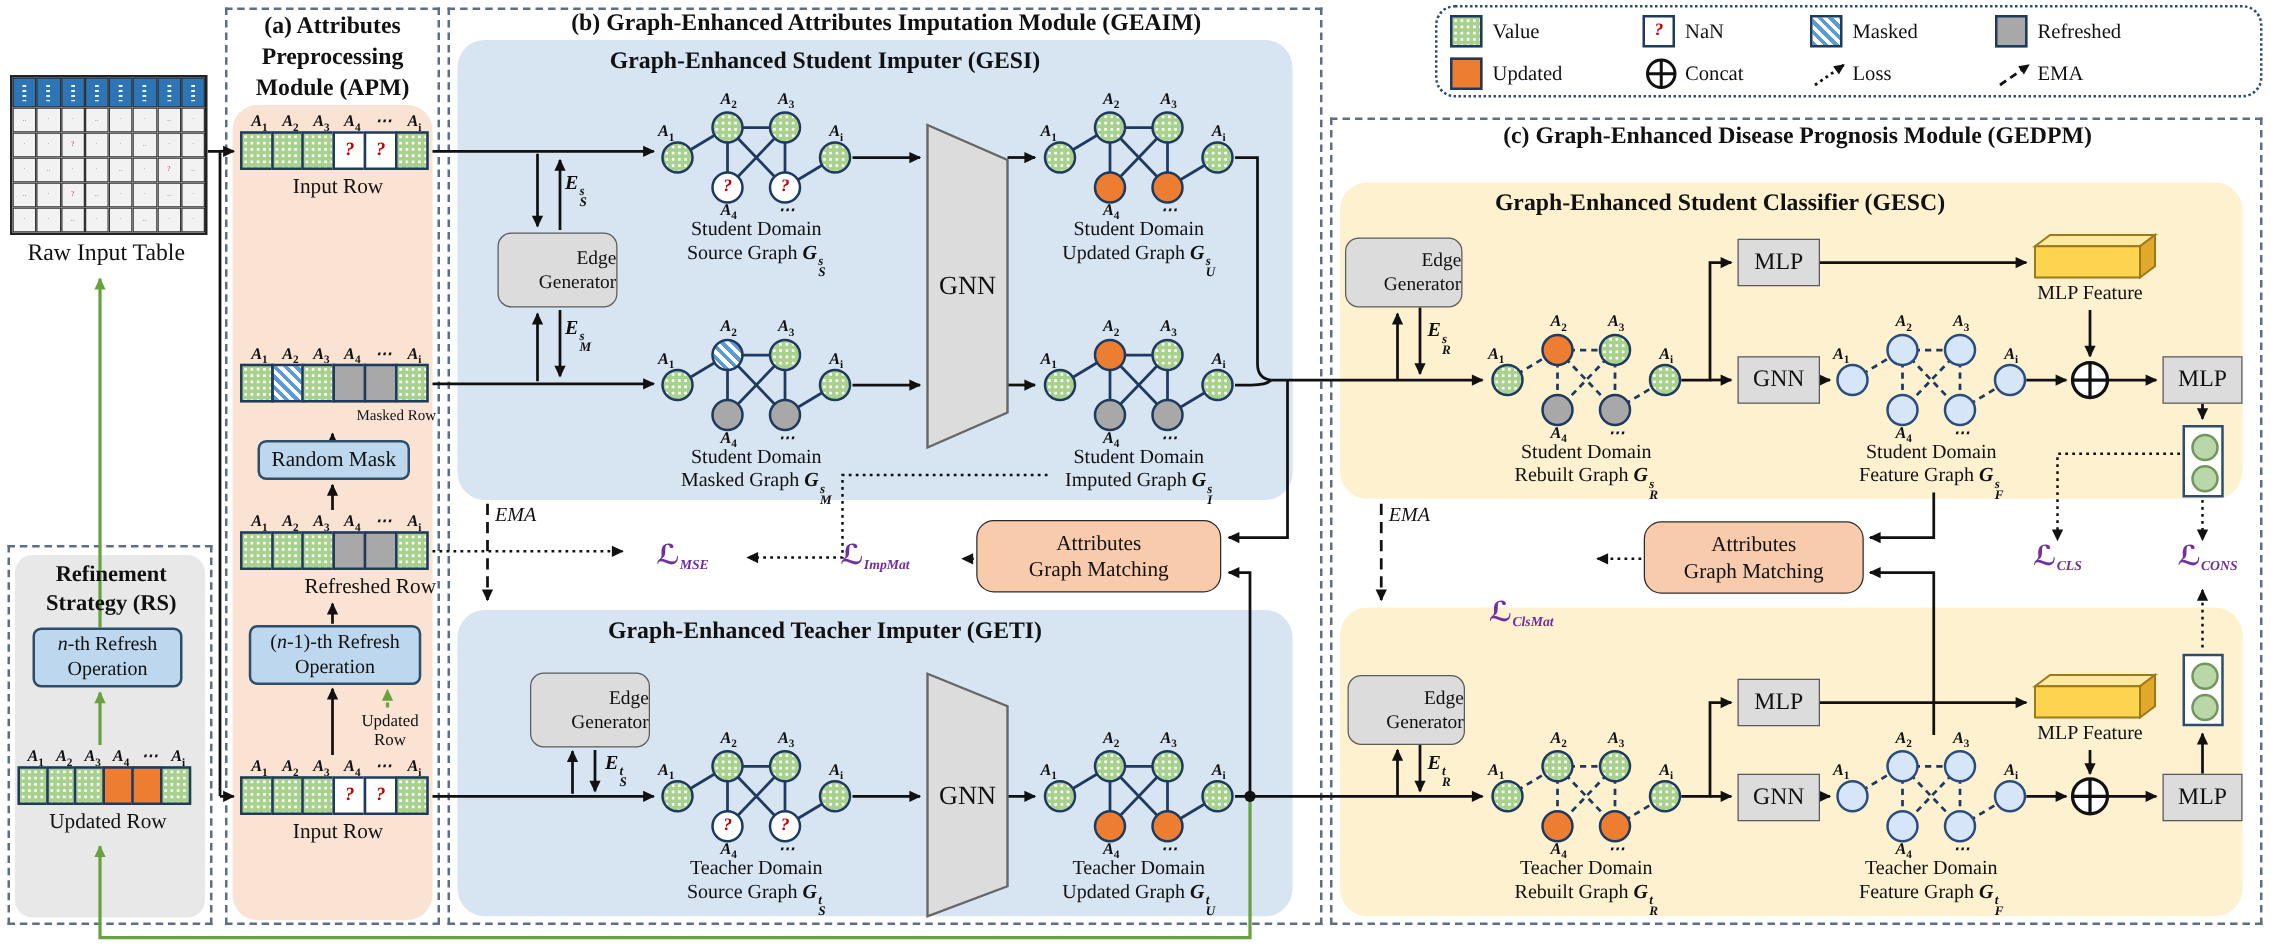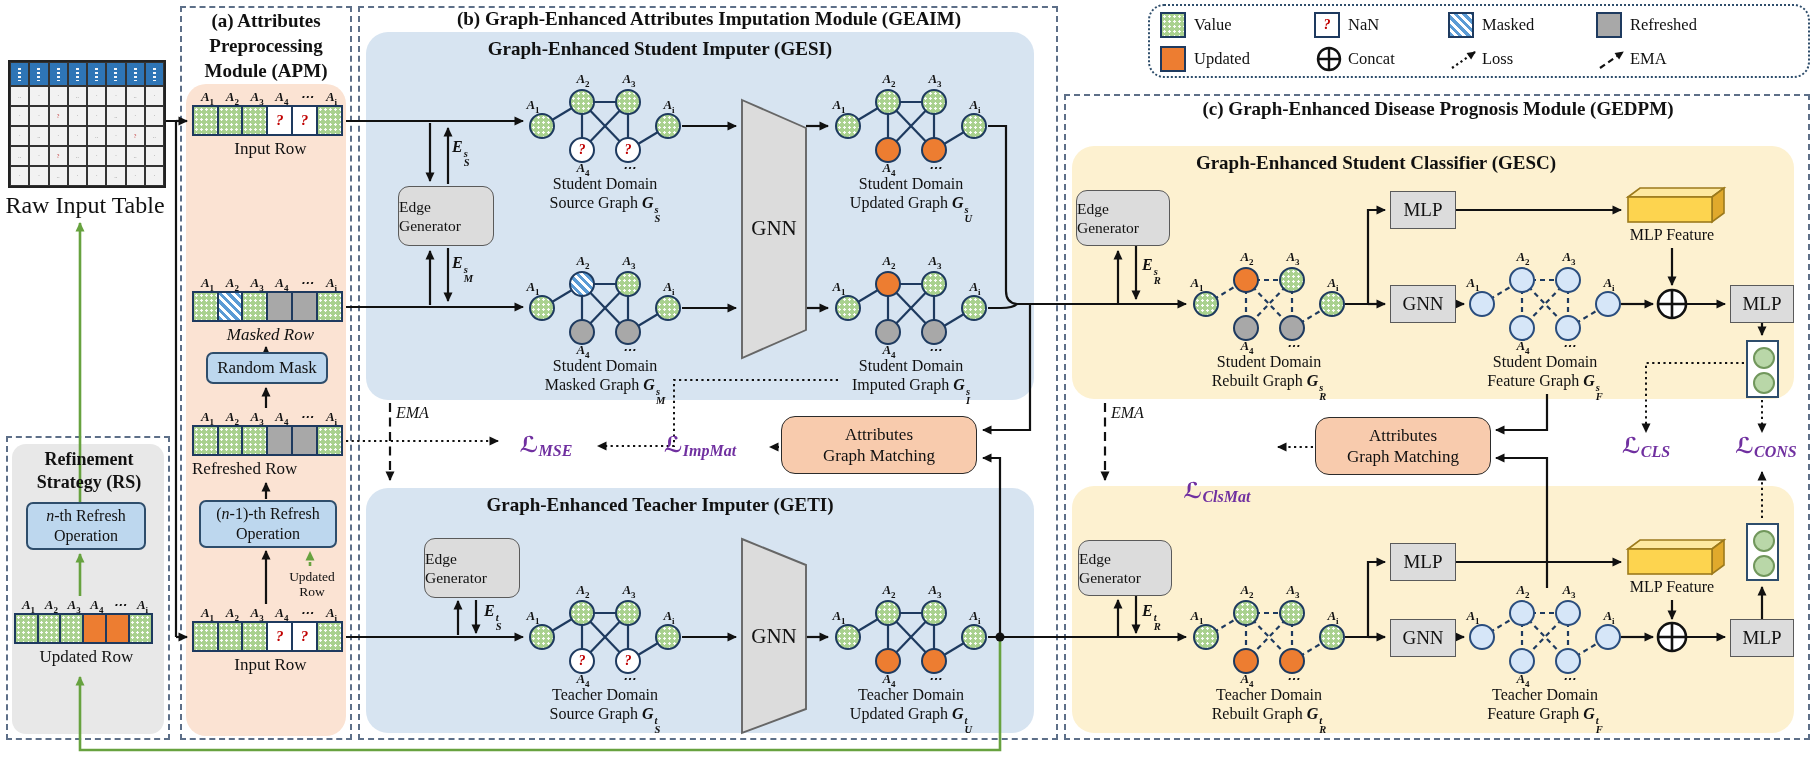--- a/index.html
+++ b/index.html
@@ -26,30 +26,30 @@
   .qs{color:#c00000;font-weight:bold;font-size:14px;font-style:italic;}
   
   .module-dash{border:2.6px dashed #5d6f88;box-sizing:border-box;}
   .panel-blue{background:#d7e4f1;border-radius:22px;}
   .panel-yellow{background:#fdf1d0;border-radius:22px;}
   .panel-gray{background:#e8e8e8;border-radius:14px;}
   .panel-peach{background:#fbe3d3;border-radius:20px;}
   .bluebox{background:#bdd7ee;border:2px solid #2e4d6b;border-radius:7px;display:flex;flex-direction:column;
            align-items:center;justify-content:center;text-align:center;box-sizing:border-box;}
   .graybox{background:#dcdcdc;border:1.7px solid #5a5a5a;border-radius:11px;display:flex;flex-direction:column;
-           align-items:flex-start;justify-content:center;text-align:center;font-size:15.5px;line-height:19px;box-sizing:border-box;}
+           align-items:flex-end;justify-content:center;text-align:center;font-size:15.5px;line-height:19px;box-sizing:border-box;}
   .rectbox{background:#dcdcdc;border:1.7px solid #5a5a5a;display:flex;align-items:center;justify-content:center;
            font-size:19px;box-sizing:border-box;}
   .agm{background:#f8cbad;border:1.8px solid #2b2b2b;border-radius:14px;display:flex;flex-direction:column;
        align-items:center;justify-content:center;text-align:center;font-size:17px;line-height:21px;box-sizing:border-box;}
   .predbox{background:#fff;border:2px solid #2e4d6b;box-sizing:border-box;}
   .pcirc{position:absolute;width:22px;height:22px;border-radius:50%;background:#b9d7a8;border:2px solid #71975c;box-sizing:border-box;}
   .loss{color:#7030a0;font-weight:bold;font-style:italic;text-align:center;}
   .lbase{font-size:22px;font-family:"DejaVu Sans",sans-serif;}
-  .loss sub{font-size:16px;}
+  .loss sub{font-size:11px;}
   .gsym{font-style:italic;font-weight:600;}
   .stk{display:inline-flex;flex-direction:column;font-size:10.5px;line-height:9px;vertical-align:-5px;
        font-style:italic;font-weight:bold;margin-left:1px;text-align:left;}
   .elab{font-style:italic;font-weight:bold;font-size:16px;}
   .ema{font-style:italic;font-size:16px;}
   
   .legend-box{border:2.5px dotted #2e4d6b;border-radius:16px;}
   .sw{width:26px;height:26px;border:2.2px solid #1e3a5f;box-sizing:border-box;position:absolute;
       display:flex;align-items:center;justify-content:center;}
   .legend-lab{position:absolute;font-size:16.5px;}
@@ -185,21 +185,21 @@
       <circle cx="1672" cy="304" r="14"></circle>
         <path d="M1658,304 H1686 M1672,290 V318"></path>
     </g>
     <g stroke="#111" stroke-width="2.6" fill="#fff">
       <circle cx="1672" cy="637" r="14"></circle>
         <path d="M1658,637 H1686 M1672,623 V651"></path>
     </g>
     <circle cx="1000" cy="637" r="4.5" fill="#111"></circle>
   </svg>
 
-  <div class="abs ttl" style="left:4px;top:192px;width:162px;font-size:24px;font-weight:normal;z-index:4;">Raw Input Table</div>
+  <div class="abs ttl" style="left:4px;top:192px;width:162px;font-size:19px;font-weight:normal;z-index:4;">Raw Input Table</div>
   <div class="abs ttl" style="left:14px;top:448px;width:150px;font-size:18px;line-height:23px;z-index:4;">
     <div>Refinement</div>
     <div>Strategy (RS)</div>
   </div>
   <div class="abs bluebox" style="left:26px;top:502px;width:120px;height:48px;font-size:16px;line-height:20px;z-index:4;">
     <div><i>n</i><span>-th Refresh</span></div>
     <div>Operation</div>
   </div>
 
   <div class="abs ttl" style="left:181px;top:8px;width:170px;font-size:19px;line-height:25px;z-index:4;">
@@ -309,36 +309,36 @@
       <div class="lab" style="left:26.8px;top:0px;width:27px"><span>A</span><sub>2</sub></div>
       <div class="cell f-masked" style="position: absolute; width: 27px; float: none; left: 26.8px; top: 15px;"></div>
       <div class="lab" style="left:51.6px;top:0px;width:27px"><span>A</span><sub>3</sub></div>
       <div class="cell f-value" style="position: absolute; width: 27px; float: none; left: 51.6px; top: 15px;"></div>
       <div class="lab" style="left:76.4px;top:0px;width:27px"><span>A</span><sub>4</sub></div>
       <div class="cell f-refreshed" style="position: absolute; width: 27px; float: none; left: 76.4px; top: 15px;"></div>
       <div class="lab" style="left:101.2px;top:0px;width:27px"><span>⋯</span></div>
       <div class="cell f-refreshed" style="position: absolute; width: 27px; float: none; left: 101.2px; top: 15px;"></div>
       <div class="lab" style="left:126px;top:0px;width:27px"><span>A</span><sub>i</sub></div>
       <div class="cell f-value" style="position: absolute; width: 27px; float: none; left: 126px; top: 15px;"></div>
-      <div style="left:0;top:49px;width:156.8px;position:absolute;text-align:center;font-size:17px;font-style:italic;">Masked Row</div>
+      <div style="left:0;top:49px;width:156.8px;position:absolute;text-align:right;font-size:12px;">Masked Row</div>
     </div>
     <div style="left:192px;top:410px;width:160px;height:72px;position:absolute;z-index:4;">
       <div class="lab" style="left:2px;top:0px;width:27px"><span>A</span><sub>1</sub></div>
       <div class="cell f-value" style="position: absolute; width: 27px; float: none; left: 2px; top: 15px;"></div>
       <div class="lab" style="left:26.8px;top:0px;width:27px"><span>A</span><sub>2</sub></div>
       <div class="cell f-value" style="position: absolute; width: 27px; float: none; left: 26.8px; top: 15px;"></div>
       <div class="lab" style="left:51.6px;top:0px;width:27px"><span>A</span><sub>3</sub></div>
       <div class="cell f-value" style="position: absolute; width: 27px; float: none; left: 51.6px; top: 15px;"></div>
       <div class="lab" style="left:76.4px;top:0px;width:27px"><span>A</span><sub>4</sub></div>
       <div class="cell f-refreshed" style="position: absolute; width: 27px; float: none; left: 76.4px; top: 15px;"></div>
       <div class="lab" style="left:101.2px;top:0px;width:27px"><span>⋯</span></div>
       <div class="cell f-refreshed" style="position: absolute; width: 27px; float: none; left: 101.2px; top: 15px;"></div>
       <div class="lab" style="left:126px;top:0px;width:27px"><span>A</span><sub>i</sub></div>
       <div class="cell f-value" style="position: absolute; width: 27px; float: none; left: 126px; top: 15px;"></div>
-      <div style="left:0;top:49px;width:156.8px;position:absolute;text-align:left;font-size:17px;">Refreshed Row</div>
+      <div style="left:0;top:49px;width:156.8px;position:absolute;text-align:right;font-size:17px;">Refreshed Row</div>
     </div>
     <div style="left:192px;top:606px;width:160px;height:72px;position:absolute;z-index:4;">
       <div class="lab" style="left:2px;top:0px;width:27px"><span>A</span><sub>1</sub></div>
       <div class="cell f-value" style="position: absolute; width: 27px; float: none; left: 2px; top: 15px;"></div>
       <div class="lab" style="left:26.8px;top:0px;width:27px"><span>A</span><sub>2</sub></div>
       <div class="cell f-value" style="position: absolute; width: 27px; float: none; left: 26.8px; top: 15px;"></div>
       <div class="lab" style="left:51.6px;top:0px;width:27px"><span>A</span><sub>3</sub></div>
       <div class="cell f-value" style="position: absolute; width: 27px; float: none; left: 51.6px; top: 15px;"></div>
       <div class="lab" style="left:76.4px;top:0px;width:27px"><span>A</span><sub>4</sub></div>
       <div class="cell f-nan" style="position: absolute; width: 27px; float: none; left: 76.4px; top: 15px;">

